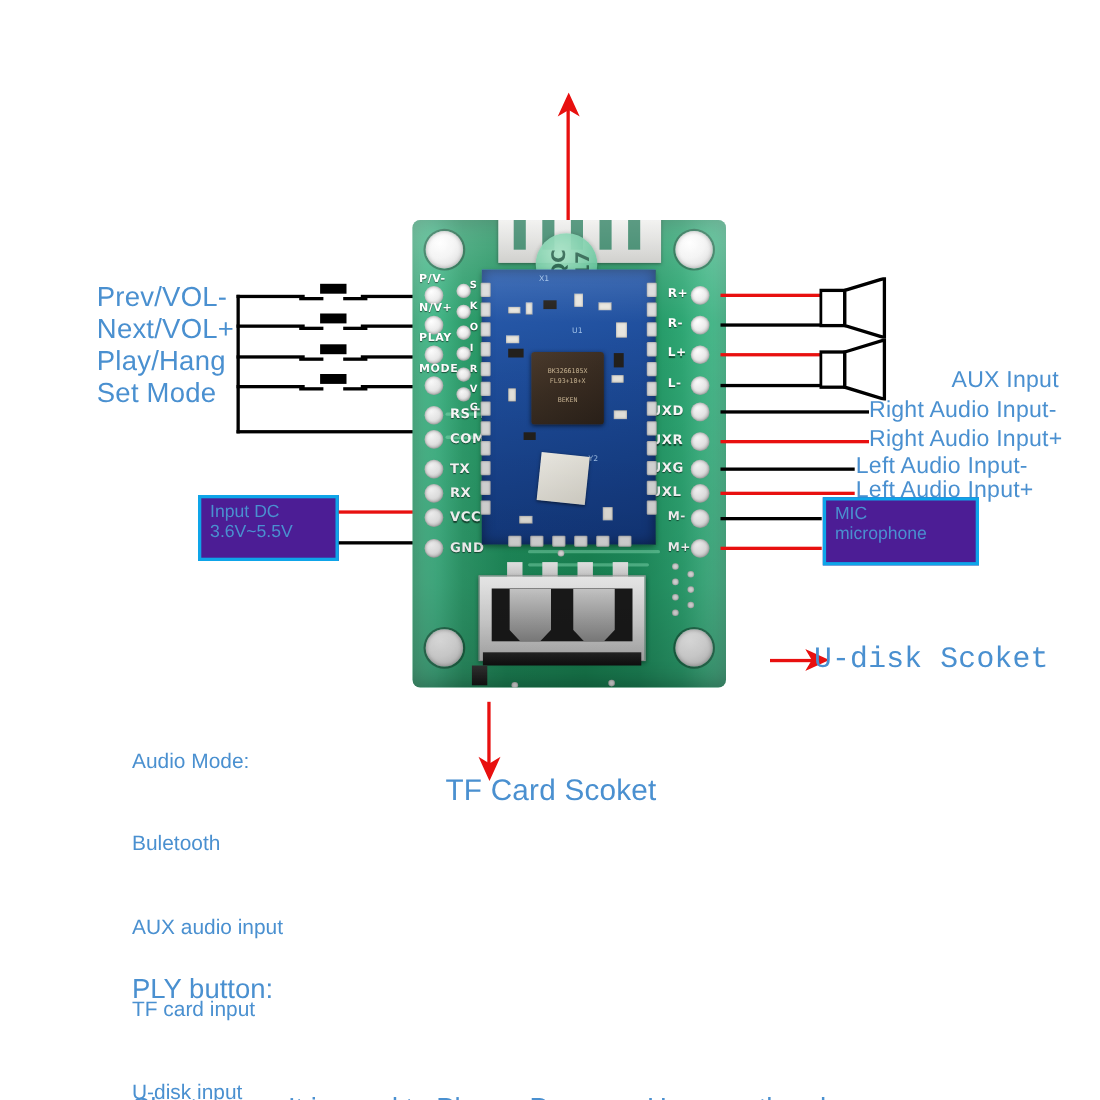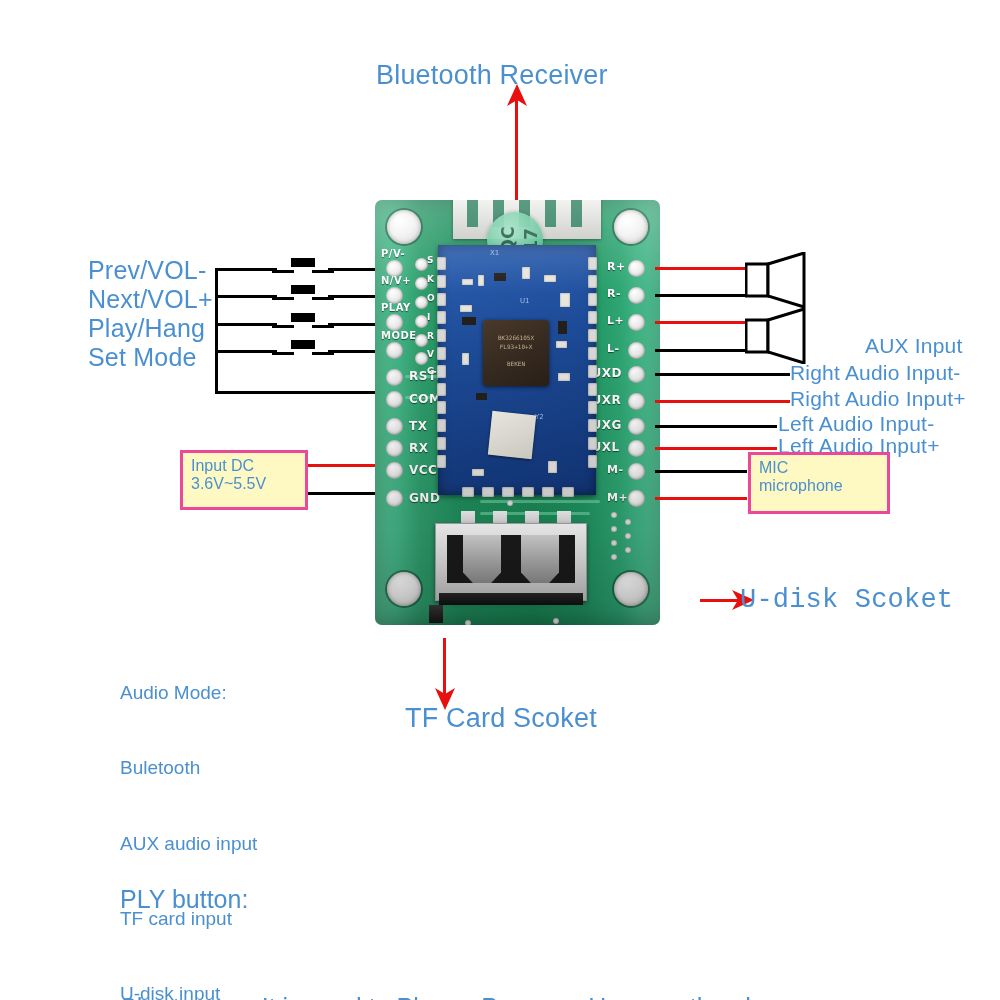--- a/index.html
+++ b/index.html
@@ -9,21 +9,21 @@
 
   .lbl{position:absolute;color:#4a90d0;white-space:pre;letter-spacing:.2px;}
   .lbl.md{font-size:21px;}
   .lbl.lg{font-size:25px;}
   .lbl.xl{font-size:27px;}
 
   .wire{position:absolute;background:#000;height:3px;}
   .wire.red{background:#e8100f;}
   .vline{position:absolute;background:#000;width:3px;}
 
-  .boxlbl{position:absolute;border:3px solid #ec4899;background:#fef9c3;
+  .boxlbl{position:absolute;border:3px solid #0ea5e9;background:#4c1d95;
           color:#4a90d0;box-sizing:border-box;padding:4px 8px 6px 8px;line-height:1.14;}
 
   
   .sw{position:absolute;width:62px;height:18px;}
   .sw .bar{position:absolute;left:0;top:12px;width:22px;height:3px;background:#000;}
   .sw .bar2{position:absolute;right:0;top:12px;width:22px;height:3px;background:#000;}
   .sw .cap{position:absolute;left:19px;top:0px;width:24px;height:9px;background:#000;}
 
   
   .spk{position:absolute;}
@@ -103,21 +103,20 @@
        box-shadow:inset 0 0 2px rgba(0,0,0,.5);}
 
   .arrow{position:absolute;}
   .txtblock{position:absolute;color:#4a90d0;line-height:1.32;white-space:pre;}
 </style>
 </head>
 <body>
 
 <div id="stage">
 
-  <div class="lbl xl" style="left:376px;top:60px;">Bluetooth Receiver</div>
 
   <div>
     <div class="wire red" style="left:515px;top:100px;width:3px;height:100px;"></div>
     <svg class="arrow" style="left:505px;top:84px;" width="24" height="24" viewBox="0 0 24 24">
       <polygon points="12,0 22,22 12,16 2,22" fill="#e8100f"></polygon>
     </svg>
   </div>
 
 
   <div class="lbl lg" style="left:88px;top:256px;">Prev/VOL-</div>

